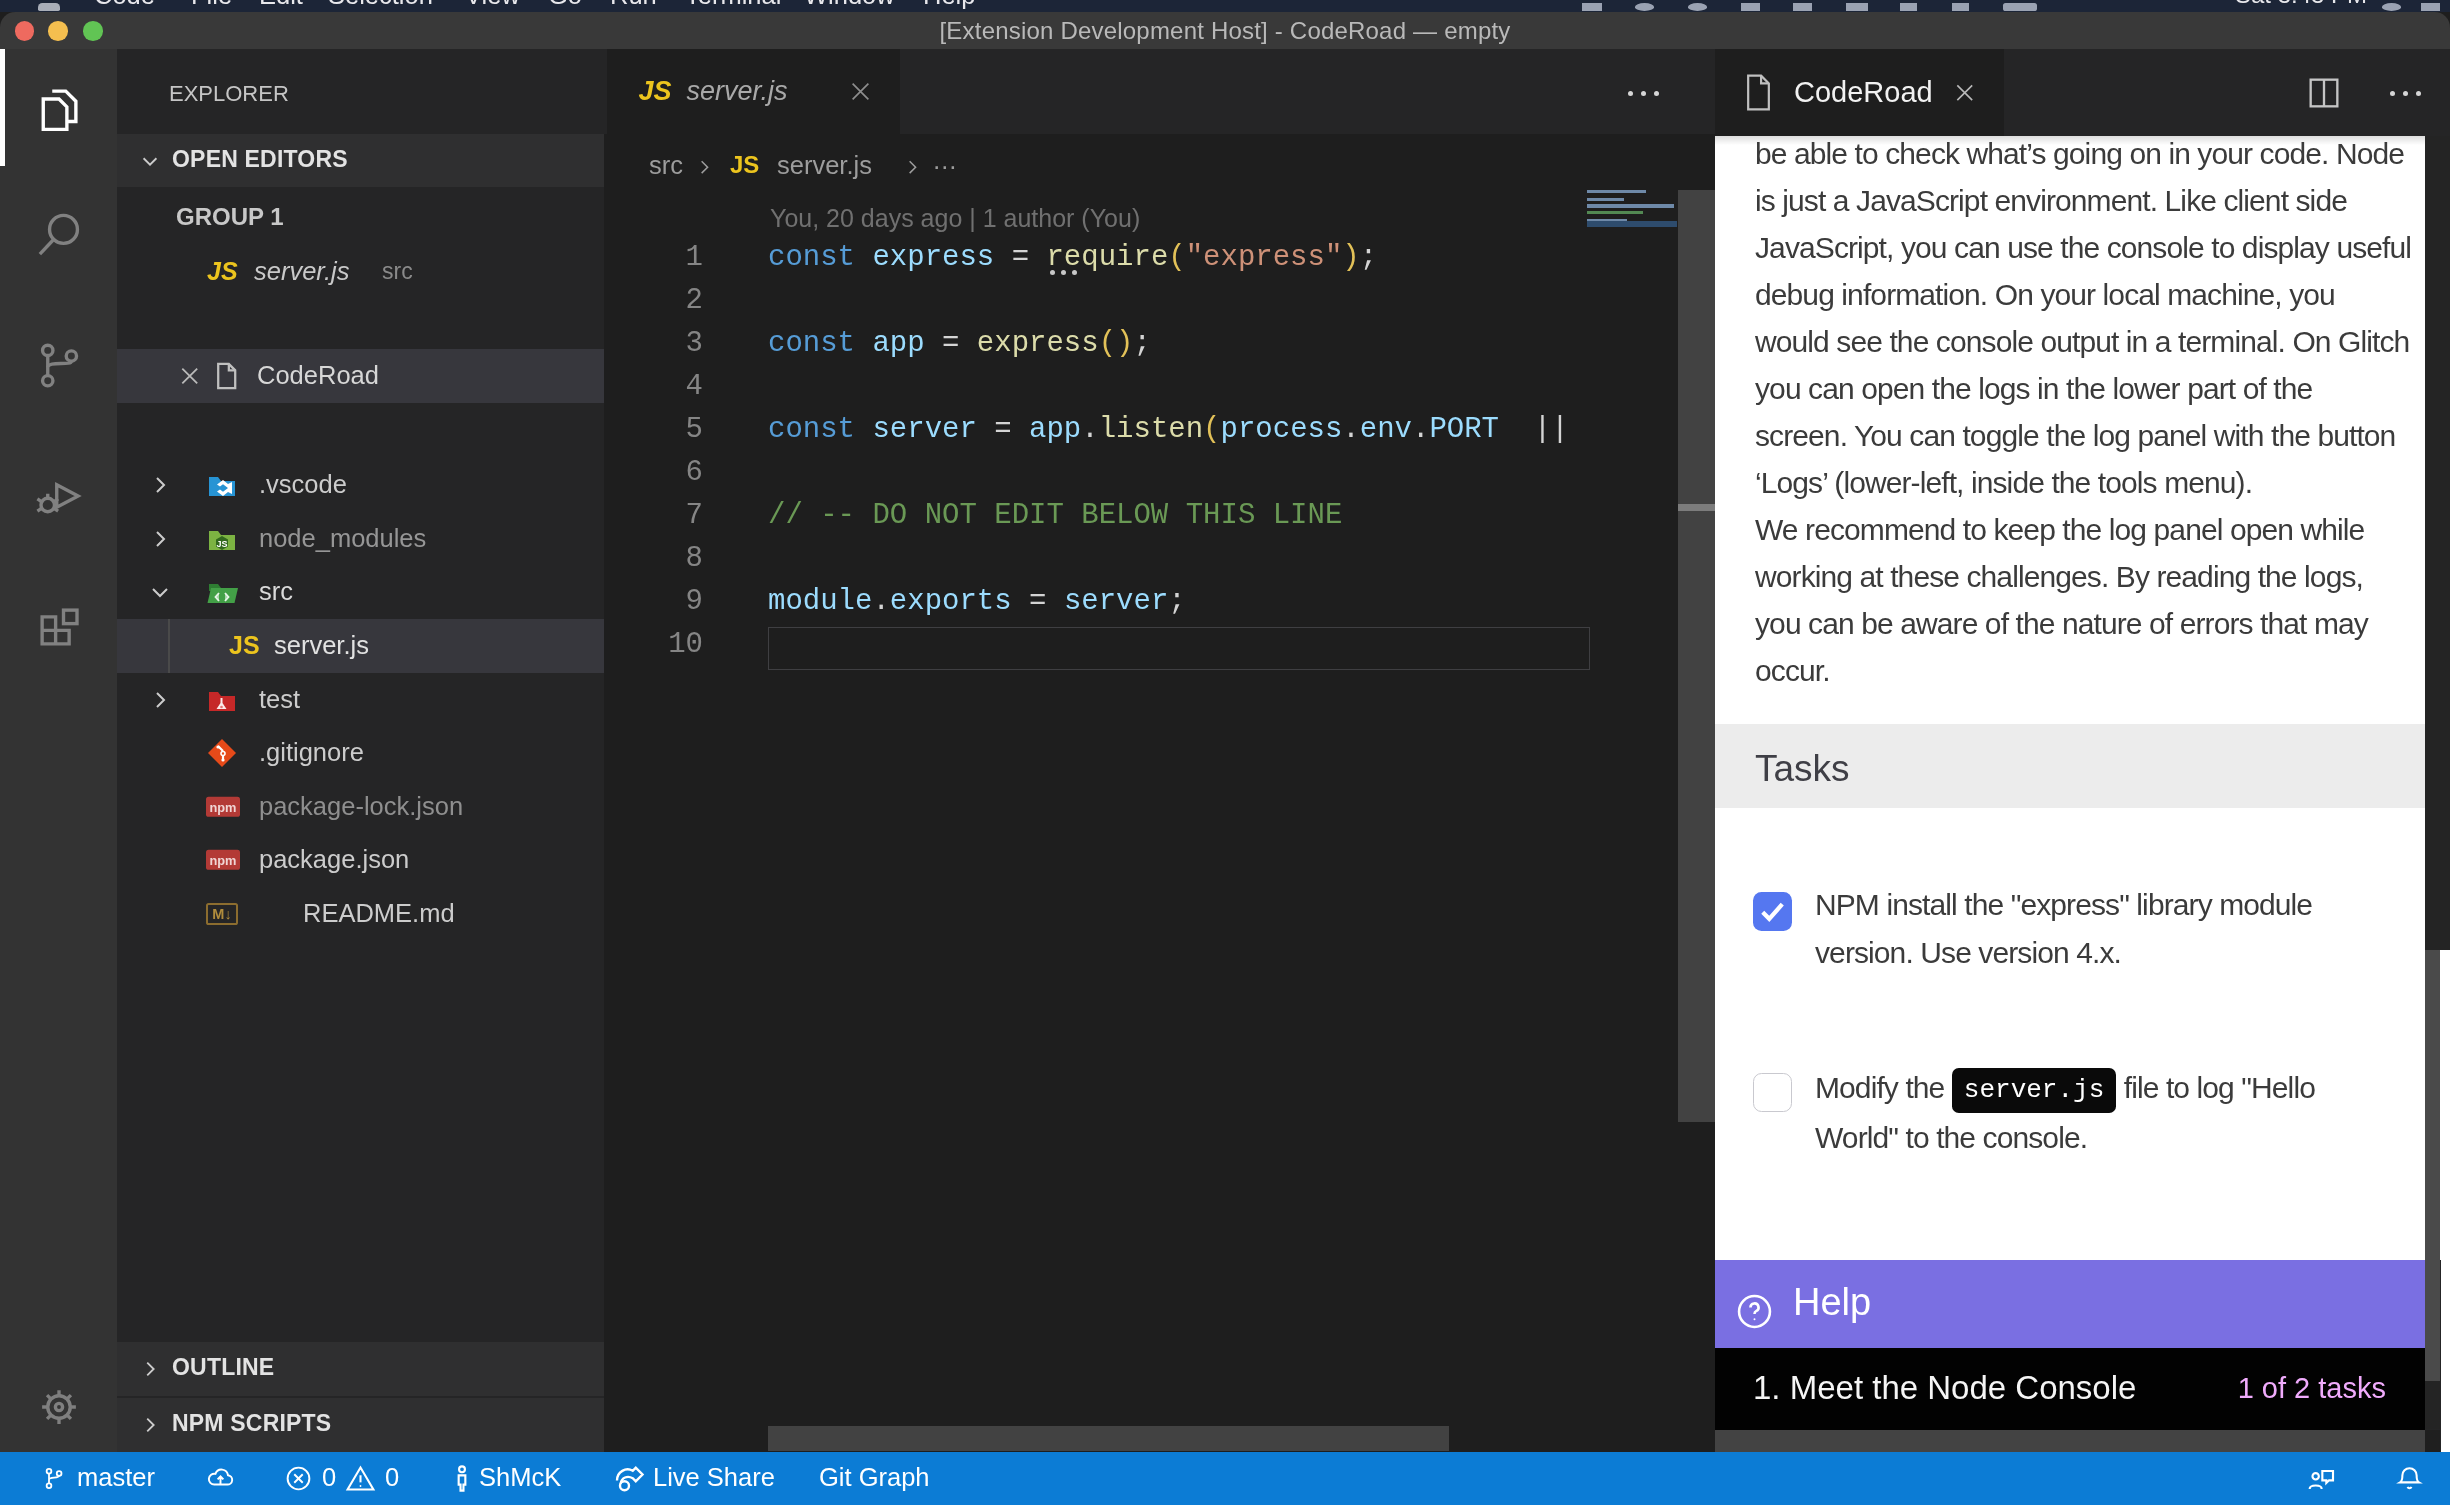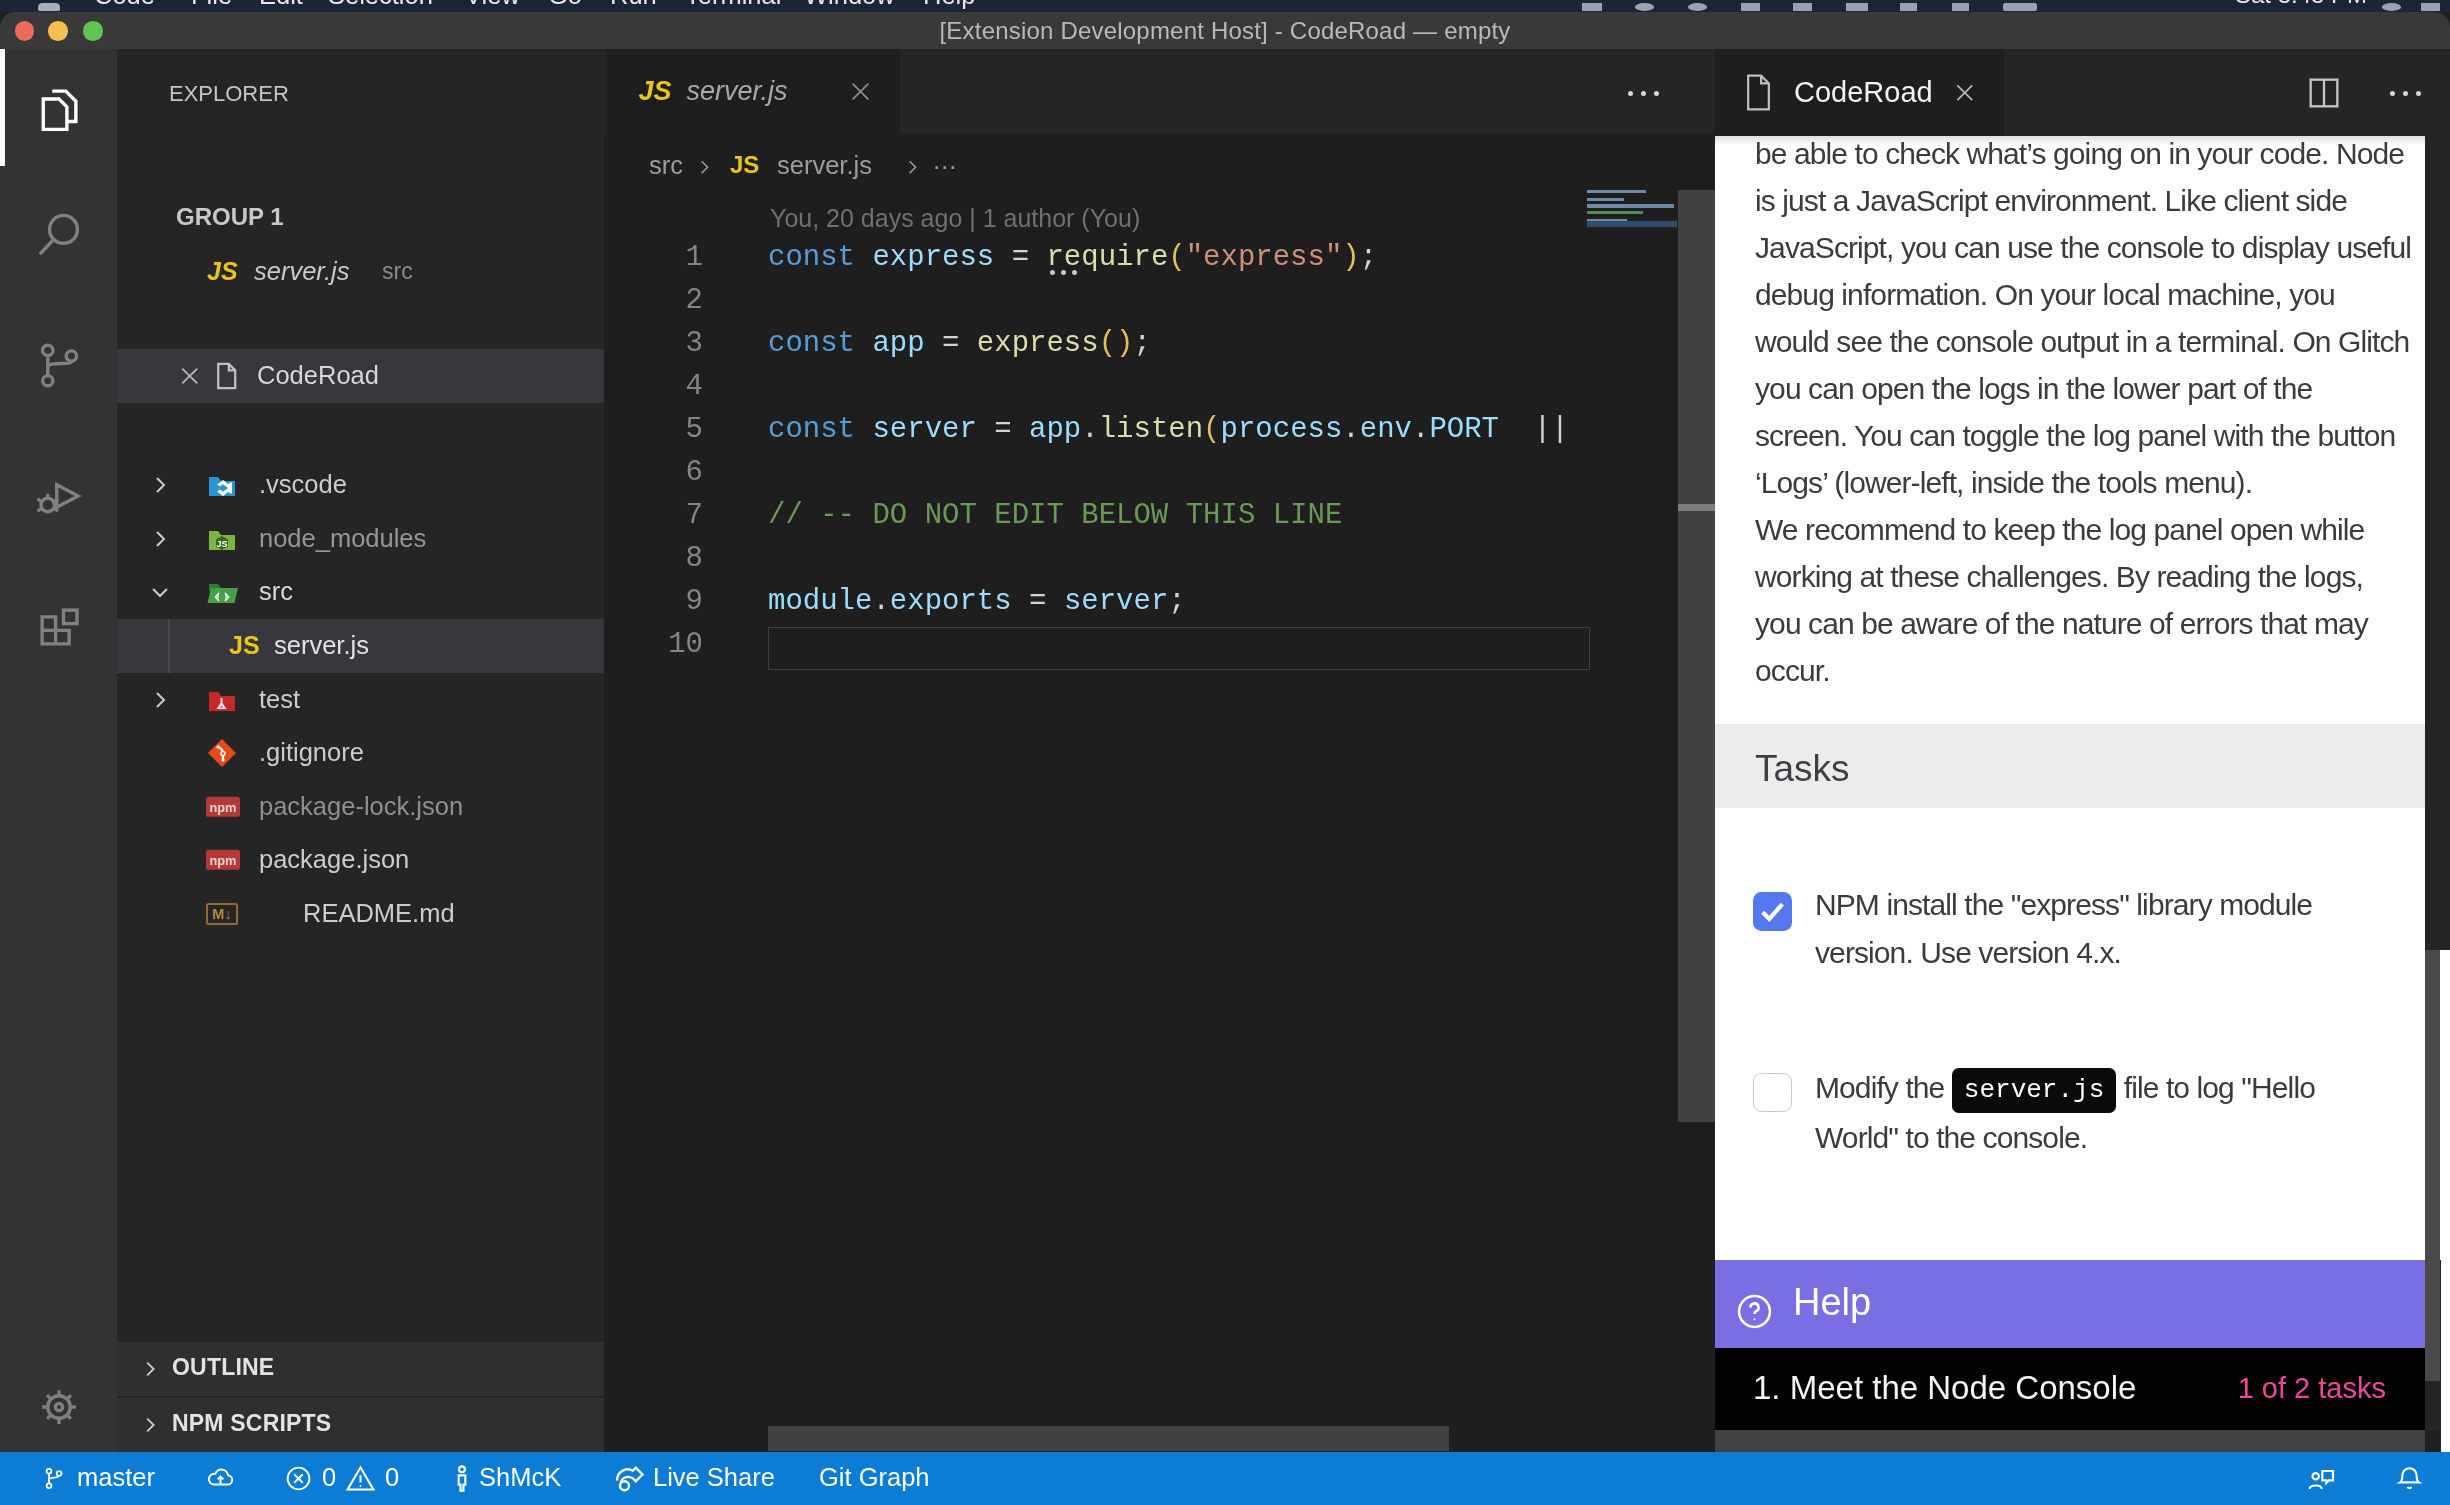--- a/index.html
+++ b/index.html
@@ -97,20 +97,26 @@
     <svg class="aicon" style="top:1331px;" viewBox="0 0 24 24" fill="none" stroke="#7f7f7f" stroke-width="1.5">
       <circle cx="12" cy="12" r="5"></circle>
       <circle cx="12" cy="12" r="1.6"></circle>
       <path d="M12 7 V4.5 M12 17 V19.5 M7 12 H4.5 M17 12 H19.5 M8.5 8.5 L6.7 6.7 M15.5 8.5 L17.3 6.7 M8.5 15.5 L6.7 17.3 M15.5 15.5 L17.3 17.3"></path>
     </svg>
   </div>
 
   <div class="abs" id="sidebar">
     <div class="abs" style="left:52px; top:32px; font-size:22px; color:#c5c5c5;">EXPLORER</div>
 
+    <div class="sechead" style="top:85px; height:53px;">
+      <svg class="chev" viewBox="0 0 24 24" fill="none" stroke="#cccccc" stroke-width="2">
+          <path d="M5 9 L12 16 L19 9"></path>
+        </svg>
+      <span class="lbl">OPEN EDITORS</span>
+    </div>
     <div class="row" style="top:142px;">
         <span class="grouplbl">GROUP 1</span>
       </div>
     <div class="row" style="top:196px;">
       <span class="jsbadge" style="position:absolute; left:90px; top:50%; transform:translateY(-52%); font-style:italic;">JS</span>
       <span class="txt" style="left:137px; font-style:italic; color:#c9c9c9;">server.js</span>
       <span class="txt" style="left:265px; color:#8a8a8a; font-size:23px;">src</span>
     </div>
     <div class="row selrow" style="top:300px;">
       <svg class="fico" style="left:60px;" width="25.5" height="25.5" viewBox="0 0 24 24" fill="none" stroke="#b9b9b9" stroke-width="1.7">
@@ -313,21 +319,21 @@
       <svg class="abs" style="left:19.6px; top:31.5px;" width="39" height="39" viewBox="0 0 24 24" fill="none" stroke="#ffffff" stroke-width="1.6">
           <circle cx="12" cy="12" r="9.5"></circle>
           <path d="M9.5 9.5 a2.5 2.5 0 1 1 3.5 2.3 c-0.8 0.35 -1 0.7 -1 1.7"></path>
           <circle cx="12" cy="16.8" r="0.6" fill="#ffffff" stroke="none"></circle>
         </svg>
       <span class="abs" style="left:78px; top:50%; transform:translateY(-54%); font-size:38px; color:#ffffff;">Help</span>
     </div>
 
     <div class="abs" style="left:0; top:1299px; width:710px; height:82px; background:#020202;">
       <span class="abs" style="left:38px; top:50%; transform:translateY(-52%); font-size:33px; color:#f5f5f5;">1. Meet the Node Console</span>
-      <span class="abs" style="right:39px; top:50%; transform:translateY(-52%); font-size:29px; color:#ec4899;">1 of 2 tasks</span>
+      <span class="abs" style="right:39px; top:50%; transform:translateY(-52%); font-size:29px; color:#f0abfc;">1 of 2 tasks</span>
     </div>
     <div class="abs" style="left:0; top:1381px; width:710px; height:22px; background:#434343;"></div>
 
     <div class="abs" style="left:710px; top:87px; width:25px; height:814px; background:#242424;"></div>
     <div class="abs" style="left:726px; top:901px; width:9.4px; height:502px; background:#ffffff;"></div>
     <div class="abs" style="left:710px; top:901px; width:15.3px; height:431px; background:#4a4a4a;"></div>
     <div class="abs" style="left:710px; top:1332px; width:15.3px; height:48px; background:#242424;"></div>
     <div class="abs" style="left:710px; top:1381px; width:15.3px; height:22px; background:#1f1f1f;"></div>
   </div>
 

